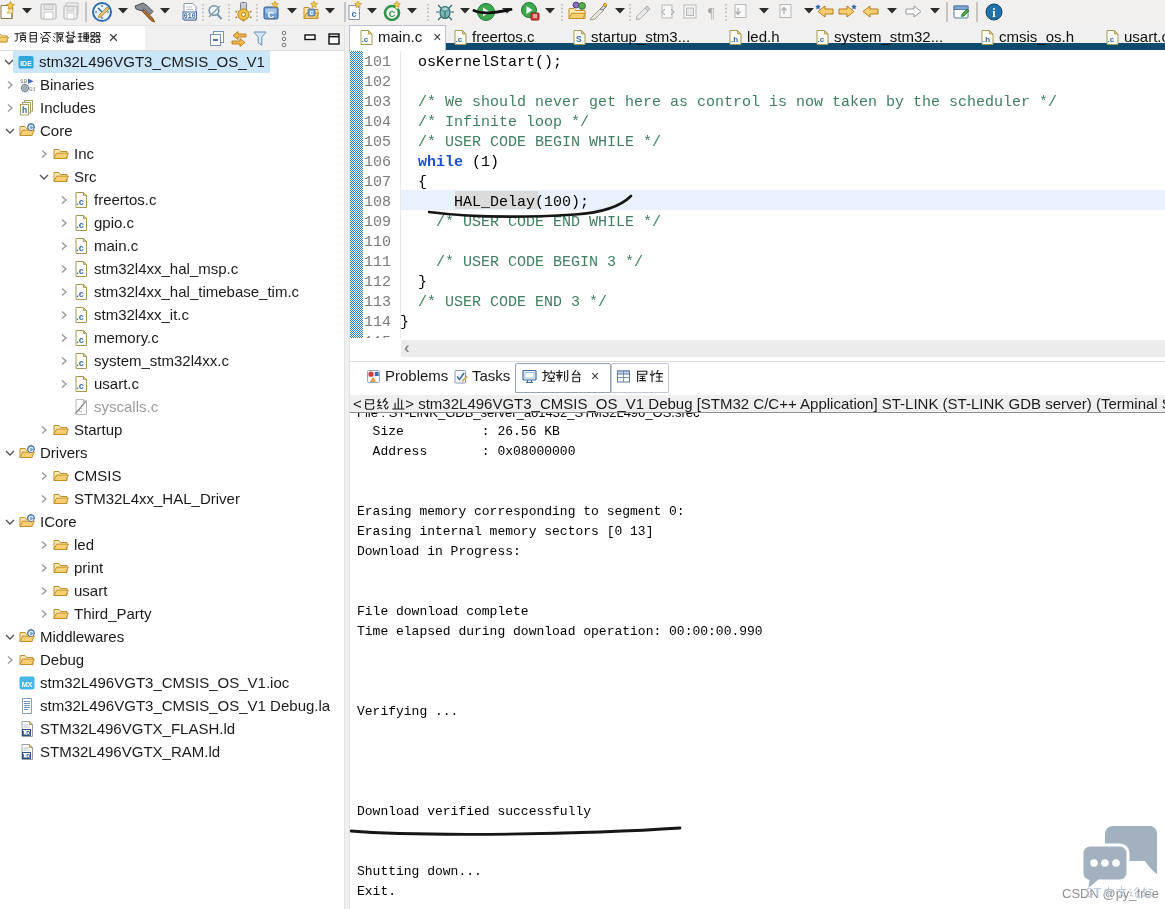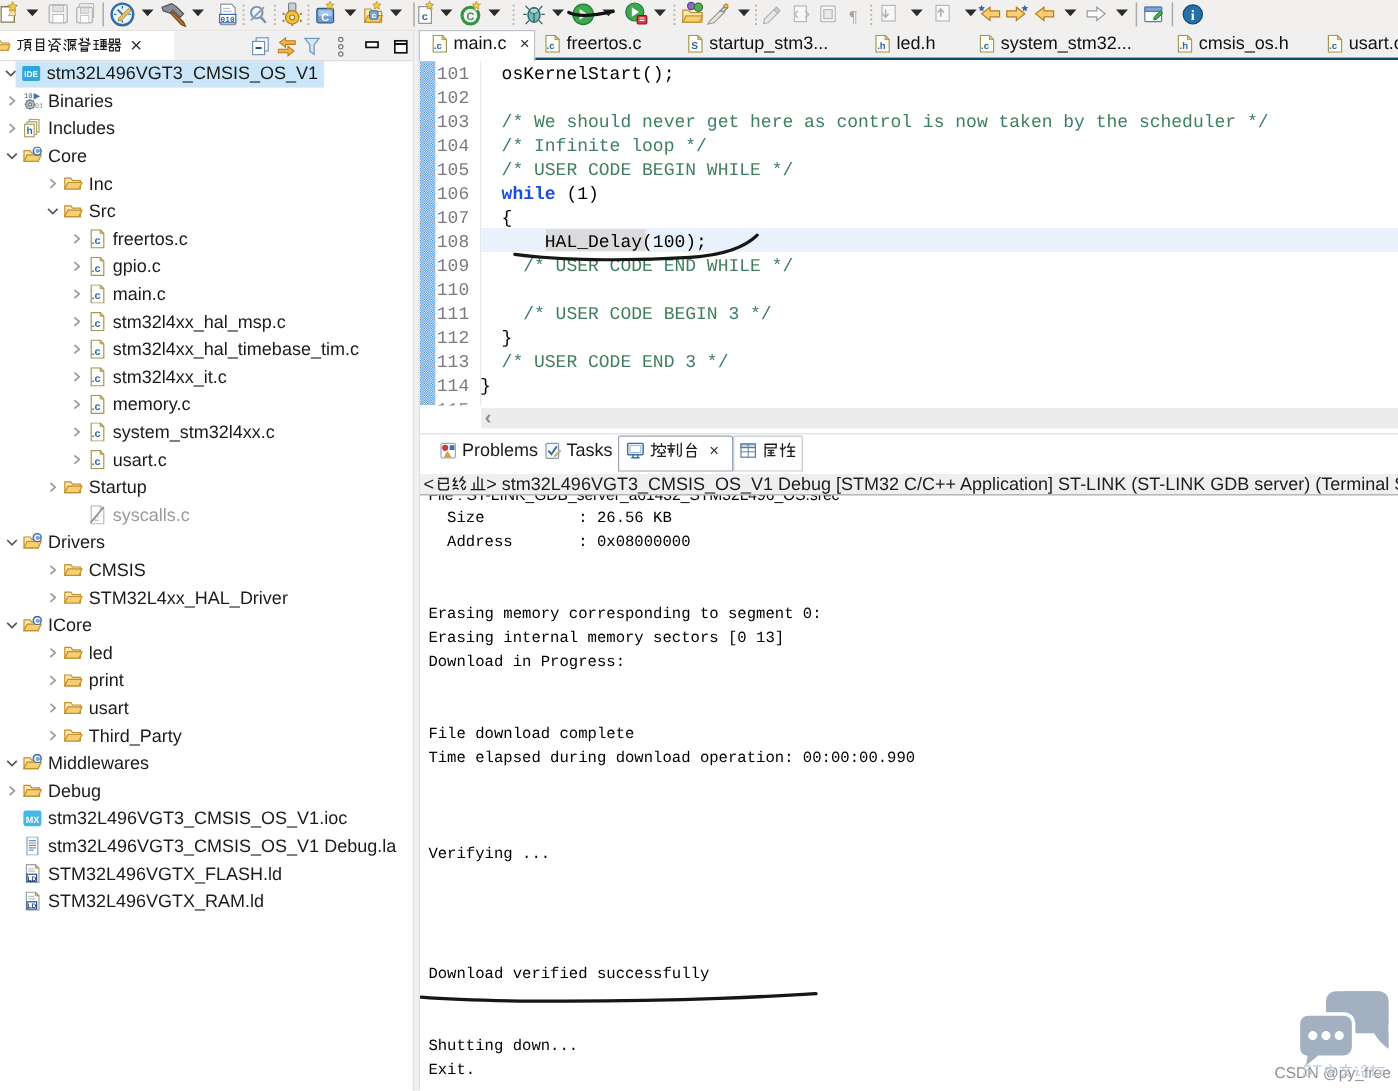--- a/index.html
+++ b/index.html
@@ -13,21 +13,21 @@
 #strip{position:absolute;left:344px;top:26px;width:6px;height:883px;background:#f0f0f0;border-left:1px solid #e2e2e2;border-right:1px solid #e2e2e2;box-sizing:border-box}
 #tree{position:absolute;left:0;top:24px;width:344px;overflow:hidden}
 .row{height:23px;line-height:23px;white-space:nowrap;font-size:15px;color:#1b1b1b}
 .row .ar{display:inline-block;width:12px;height:14px;vertical-align:-2px}
 .row .ic{display:inline-block;width:16px;height:16px;margin-left:3px;vertical-align:-3px}
 .row .lb{margin-left:5px}
 .l0{padding-left:3px}.l1{padding-left:4px}.l2{padding-left:38px}.l3{padding-left:58px}
 .sel{background:#cbe6f9;padding:2px 5px 3px 2px;margin-left:-2px}
 .gray-lb{color:#9b9b9b}
 #epanel{position:absolute;left:350px;top:26px;width:815px;height:883px;background:#fff}
-#etabs{position:absolute;left:0;top:-1px;width:815px;height:25px;background:#f0f0f0;border-bottom:2px solid #0c4a6e;box-sizing:border-box}
+#etabs{position:absolute;left:0;top:-1px;width:815px;height:25px;background:#f0f0f0;border-bottom:7px solid #0c4a6e;box-sizing:border-box}
 .etab{position:absolute;top:3px;height:22px;font-size:15px;color:#111;white-space:nowrap}
 .etab .fic{display:inline-block;width:13px;height:15px;vertical-align:-3px;margin-right:5px}
 #atab{position:absolute;left:-1px;top:0;width:97px;height:26px;background:#fff;border:1px solid #bcc3cd;border-bottom:none;box-sizing:border-box;z-index:2}
 #code{position:absolute;left:0;top:24px;width:815px;height:288px;background:#fff;overflow:hidden}
 #ruler{position:absolute;left:0;top:0;width:13px;height:288px}#gutline{position:absolute;left:50px;top:0;width:1px;height:288px;background:#e8e8e8}
 #hiline{position:absolute;left:51px;top:140px;right:0;height:20px;background:#e9f2fc}
 #occ{position:absolute;left:105px;top:141px;width:83px;height:18px;background:#dbdbdb}
 #gut,#src{position:absolute;top:3px;margin:0;font-family:"Liberation Mono",monospace;font-size:15px;line-height:20px}
 #gut{left:14px;width:27px;text-align:right;color:#7b7b7b}
 #src{left:50px;color:#000}
@@ -438,28 +438,28 @@
 <div class="row l3"><svg class="ar" viewBox="0 0 12 14">
           <use href="#ar-c"></use>
         </svg><svg class="ic" viewBox="0 0 16 16">
           <use href="#i-cfile"></use>
         </svg><span class="lb">system_stm32l4xx.c</span></div>
 <div class="row l3"><svg class="ar" viewBox="0 0 12 14">
           <use href="#ar-c"></use>
         </svg><svg class="ic" viewBox="0 0 16 16">
           <use href="#i-cfile"></use>
         </svg><span class="lb">usart.c</span></div>
-<div class="row l2"><svg class="ar" viewBox="0 0 12 14">
-          <use href="#ar-c"></use>
-        </svg><svg class="ic" viewBox="0 0 16 16">
-          <use href="#i-fld"></use>
-        </svg><span class="lb">Startup</span></div>
 <div class="row l3"><span class="ar"></span><svg class="ic" viewBox="0 0 16 16">
           <use href="#i-cgray"></use>
         </svg><span class="lb gray-lb">syscalls.c</span></div>
+<div class="row l2"><svg class="ar" viewBox="0 0 12 14">
+          <use href="#ar-c"></use>
+        </svg><svg class="ic" viewBox="0 0 16 16">
+          <use href="#i-fld"></use>
+        </svg><span class="lb">Startup</span></div>
 <div class="row l1"><svg class="ar" viewBox="0 0 12 14">
           <use href="#ar-e"></use>
         </svg><svg class="ic" viewBox="0 0 16 16">
           <use href="#i-fldc"></use>
         </svg><span class="lb">Drivers</span></div>
 <div class="row l2"><svg class="ar" viewBox="0 0 12 14">
           <use href="#ar-c"></use>
         </svg><svg class="ic" viewBox="0 0 16 16">
           <use href="#i-fld"></use>
         </svg><span class="lb">CMSIS</span></div>

